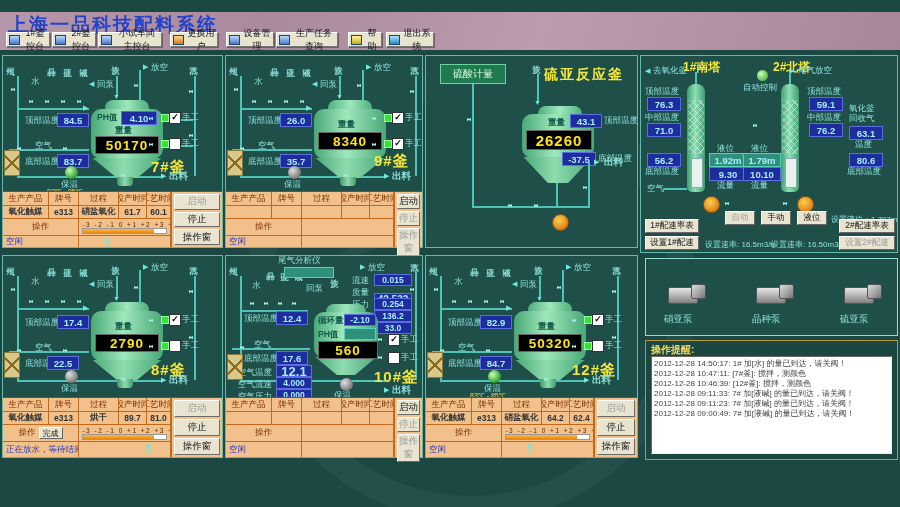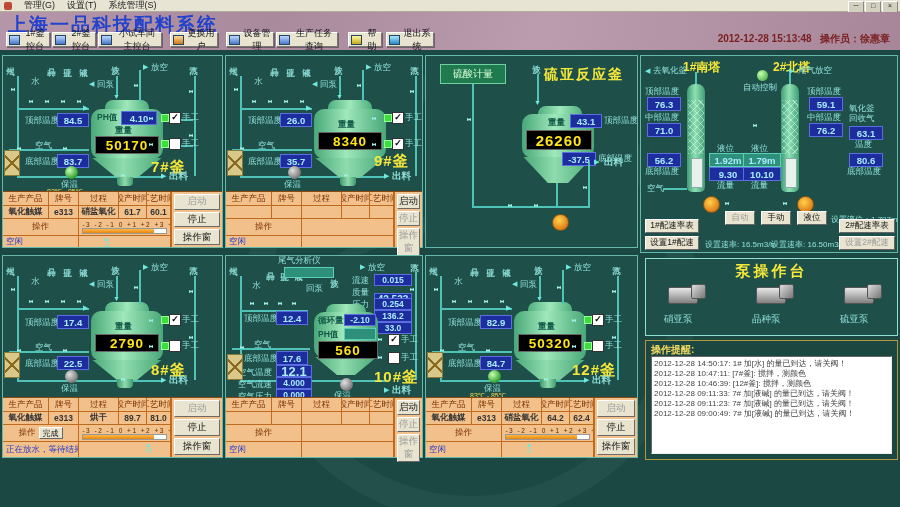--- a/index.html
+++ b/index.html
@@ -80,35 +80,23 @@
 .alline{font-size:8px;color:#454545;line-height:10px;white-space:nowrap}
 .sbar{position:absolute;left:0;top:493px;width:100%;height:14px;background:#e6e2cc;border-top:1px solid #fff;font-size:9px}
 .sbar span{position:absolute;top:2px;white-space:nowrap}
 .kico{position:absolute;width:7px;height:7px;background:#e0a820;border-radius:50%;top:3px}
 </style>
 </head>
 <body>
 
 <div id="app">
 
-<div class="menubar">
- <span class="mico"></span>
- <span>管理(G)</span>
- <span>设置(T)</span>
- <span>系统管理(S)</span>
- <span class="wctrl">
-  <span class="wbtn">─</span>
-  <span class="wbtn">□</span>
-  <span class="wbtn">×</span>
- </span>
-</div>
 
 <div class="banner">
  <span class="btitle">上海一品科技配料系统</span>
- <span class="bdt"><span>2012-12-28 15:13:48</span>&nbsp;&nbsp;&nbsp;<span>操作员：徐惠章</span></span>
  <button class="tbtn" style="left:6px;width:44px">
         <span class="tico"></span>
         <span>1#釜控台</span>
       </button>
  <button class="tbtn" style="left:52px;width:44px">
         <span class="tico"></span>
         <span>2#釜控台</span>
       </button>
  <button class="tbtn" style="left:98px;width:64px">
         <span class="tico"></span>
@@ -443,21 +431,21 @@
  <div class="pv" style="left:191px;top:20px;height:104px"></div>
  <span class="vv" style="left:186px;top:32px">▸◂</span>
  <span class="vv" style="left:186px;top:78px">▸◂</span>
  <span class="lbl" style="left:22px;top:62px">顶部温度</span>
  <div class="bb" style="left:54px;top:59px;width:30px">17.4</div>
  <span class="lbl" style="left:32px;top:87px">空气</span>
  <div class="ph2" style="left:6px;top:95px;width:80px"></div>
  <span class="vv" style="left:14px;top:91px">▸◂</span>
  <span class="vv" style="left:60px;top:91px">▸◂</span>
  <span class="lbl" style="left:22px;top:103px">底部温度</span>
- <div class="bb" style="left:54px;top:100px;width:30px">22.5</div>
+ <div class="bb" style="left:44px;top:100px;width:30px">22.5</div>
  <span class="ins off" style="left:62px;top:114px"></span>
  <span class="lbl" style="left:58px;top:128px">保温</span>
  <span class="vv" style="left:146px;top:61px">▸◂</span>
  <span class="sq" style="left:158px;top:60px"></span>
  <span class="cb" style="left:166px;top:58px"><span>✓</span></span>
  <span class="lbl" style="left:179px;top:59px">手工</span>
  <span class="vv" style="left:146px;top:87px">▸◂</span>
  <span class="sq" style="left:158px;top:86px"></span>
  <span class="cb" style="left:166px;top:84px"></span>
  <span class="lbl" style="left:179px;top:85px">手工</span>
@@ -686,21 +674,20 @@
  </div>
  <div class="pbtns">
   <button class="pbtn dis">启动</button>
   <button class="pbtn">停止</button>
   <button class="pbtn">操作窗</button>
  </div>
 </div>
 </div>
 
 <div class="panel" style="left:645px;top:258px;width:253px;height:78px;border-color:#8fe0d4">
- <div class="pct">泵操作台</div>
  <span class="pico" style="left:22px;top:28px"></span>
  <span class="plbl" style="left:18px;top:54px">硝亚泵</span>
  <span class="pico" style="left:110px;top:28px"></span>
  <span class="plbl" style="left:106px;top:54px">晶种泵</span>
  <span class="pico" style="left:198px;top:28px"></span>
  <span class="plbl" style="left:194px;top:54px">硫亚泵</span>
 </div>
 
 <div class="panel alp" style="left:645px;top:340px;width:253px;height:120px">
  <span class="alt">操作提醒:</span>

